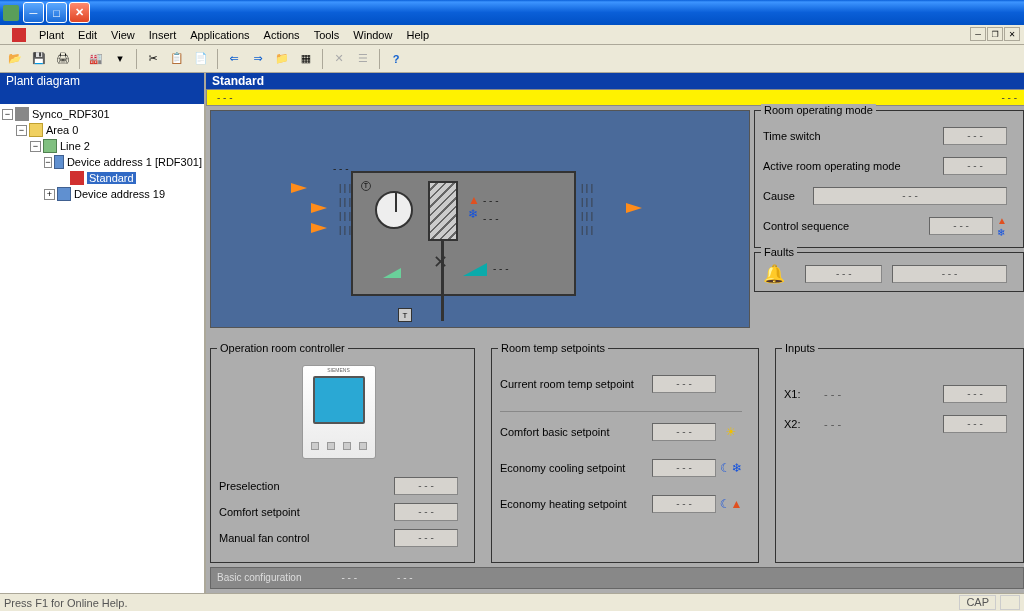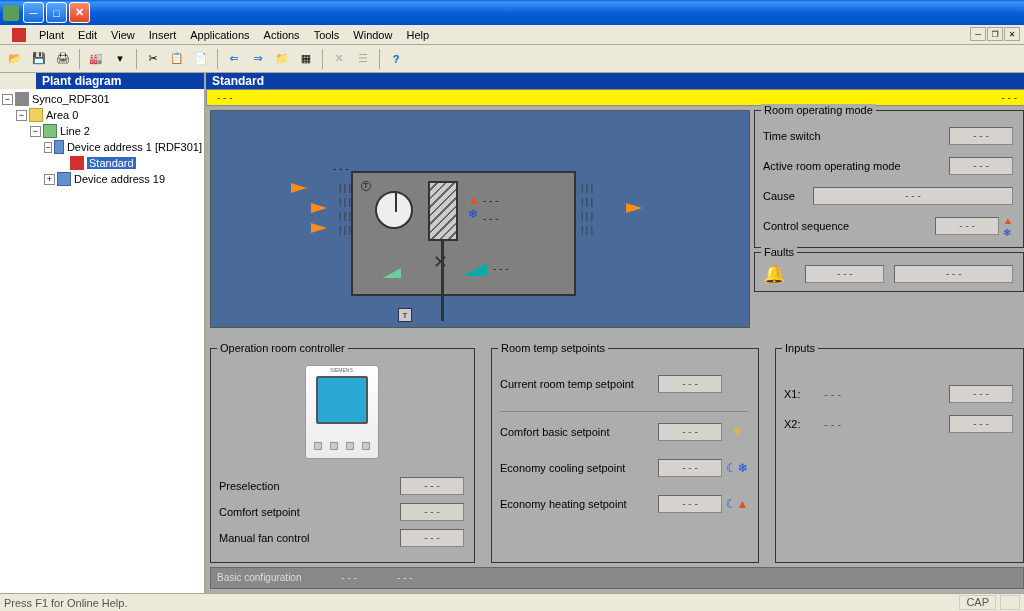--- a/index.html
+++ b/index.html
@@ -24,21 +24,21 @@
 
 .toolbar { height: 28px; background: #ece9d8; border-bottom: 1px solid #aca899; display: flex; align-items: center; padding: 0 4px; gap: 2px; }
 .tbtn { width: 22px; height: 22px; display: flex; align-items: center; justify-content: center; cursor: pointer; border: 1px solid transparent; }
 .tsep { width: 1px; height: 20px; background: #aca899; margin: 0 3px; }
 
 
 .main { display: flex; height: 520px; }
 
 
 .treepanel { width: 206px; border-right: 2px solid #aca899; display: flex; flex-direction: column; }
-.treehdr { height: 16px; background: #0a3ea8; color: white; font-weight: bold; padding: 1px 6px; font-size: 12px; margin-left: 36px; }
+.treehdr { height: 31px; background: #0a3ea8; color: white; font-weight: normal; padding: 1px 6px; font-size: 12px; }
 .tree { flex: 1; background: white; padding: 2px; overflow: auto; }
 .tnode { display: flex; align-items: center; height: 16px; white-space: nowrap; cursor: pointer; }
 .texp { width: 11px; height: 11px; border: 1px solid #888; display: flex; align-items: center; justify-content: center; font-size: 9px; line-height: 1; margin-right: 2px; background: white; cursor: pointer; }
 .ticon { width: 14px; height: 14px; margin-right: 3px; display: inline-block; }
 .ticon.root { background: #888; }
 .ticon.folder { background: #f0d060; border: 1px solid #c0a030; }
 .ticon.line { background: #80c080; border: 1px solid #508050; }
 .ticon.dev { background: #6090d0; border: 1px solid #406090; }
 .ticon.std { background: #d03030; }
 .tlabel.selected { background: #316ac5; color: white; padding: 0 2px; }
@@ -69,21 +69,21 @@
 .arrow-o { position: absolute; width: 0; height: 0; border-top: 5px solid transparent; border-bottom: 5px solid transparent; border-left: 16px solid #ff8c1a; }
 .arrow-o.a1 { left: 80px; top: 72px; }
 .arrow-o.a2 { left: 100px; top: 92px; }
 .arrow-o.a3 { left: 100px; top: 112px; }
 .arrow-o.out { left: 415px; top: 92px; }
 .lines-l { position: absolute; left: 128px; top: 70px; font-size: 9px; color: #333; line-height: 14px; }
 .lines-r { position: absolute; left: 370px; top: 70px; font-size: 9px; color: #333; line-height: 14px; }
 .dashes-in { position: absolute; font-size: 10px; color: #222; }
 
 
-.gbox { border: 1px solid #333; background: #adadad; position: relative; padding: 10px 10px 6px 8px; }
+.gbox { border: 1px solid #333; background: #adadad; position: relative; padding: 10px 16px 6px 8px; }
 .gbox .glabel { position: absolute; top: -7px; left: 6px; background: #adadad; padding: 0 3px; font-size: 11px; }
 .rightcol { grid-row: 1; grid-column: 2; display: flex; flex-direction: column; gap: 4px; }
 .rightcol .gbox { flex: 0; }
 .row-fields { font-size: 11px; }
 .frow { display: flex; align-items: center; height: 30px; }
 .frow .flab { flex: 1; }
 .valbox { width: 64px; height: 18px; background: #d6d3ce; border: 1px solid #888; border-top-color: #666; border-left-color: #666; text-align: center; line-height: 16px; font-size: 10px; color: #555; }
 .valbox.wide { width: 100px; }
 .status-icons { display: flex; flex-direction: column; gap: 1px; margin-left: 4px; font-size: 10px; }
 .status-icons .f { color: #e05020; }

